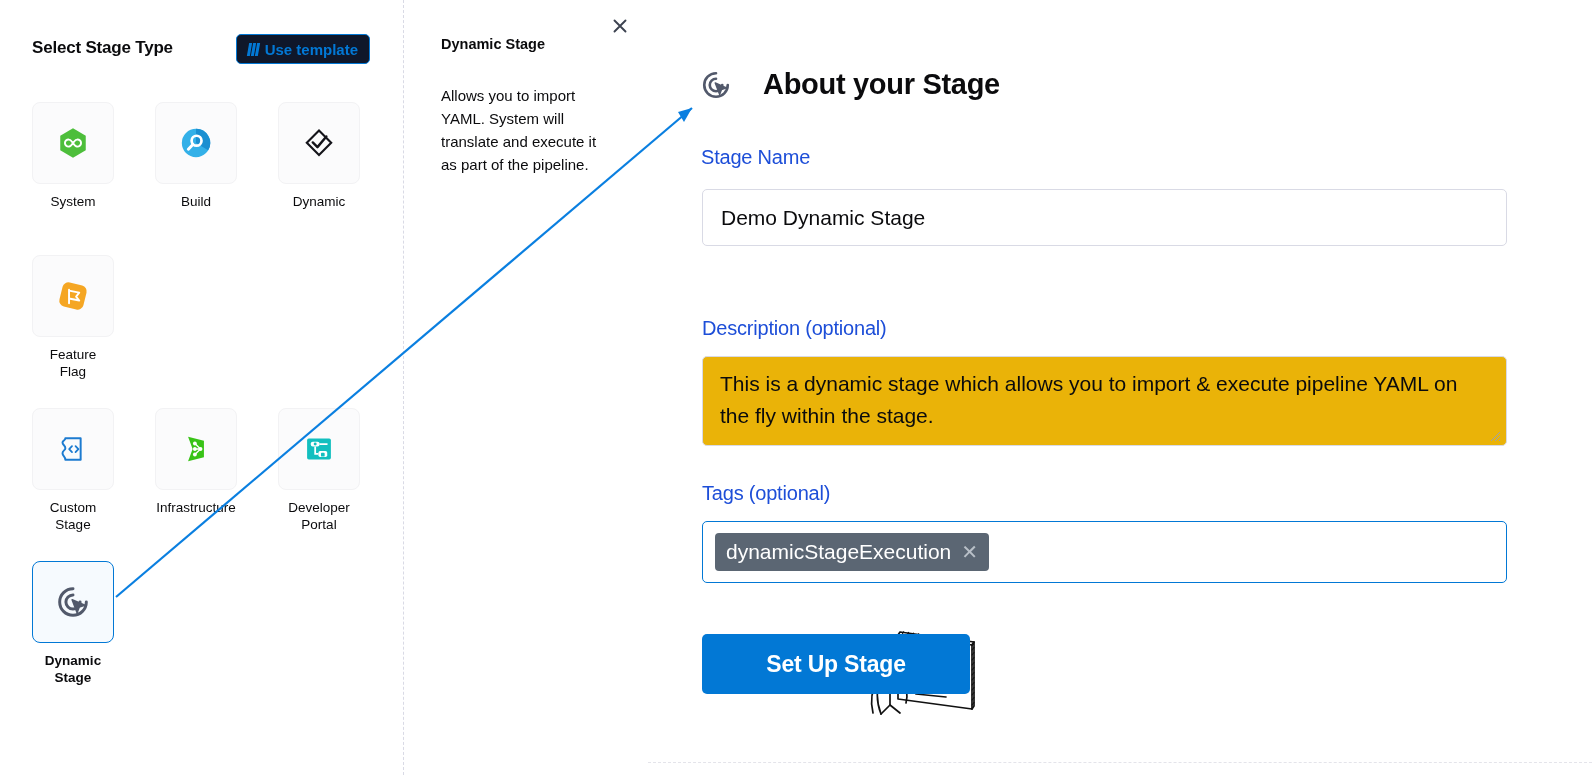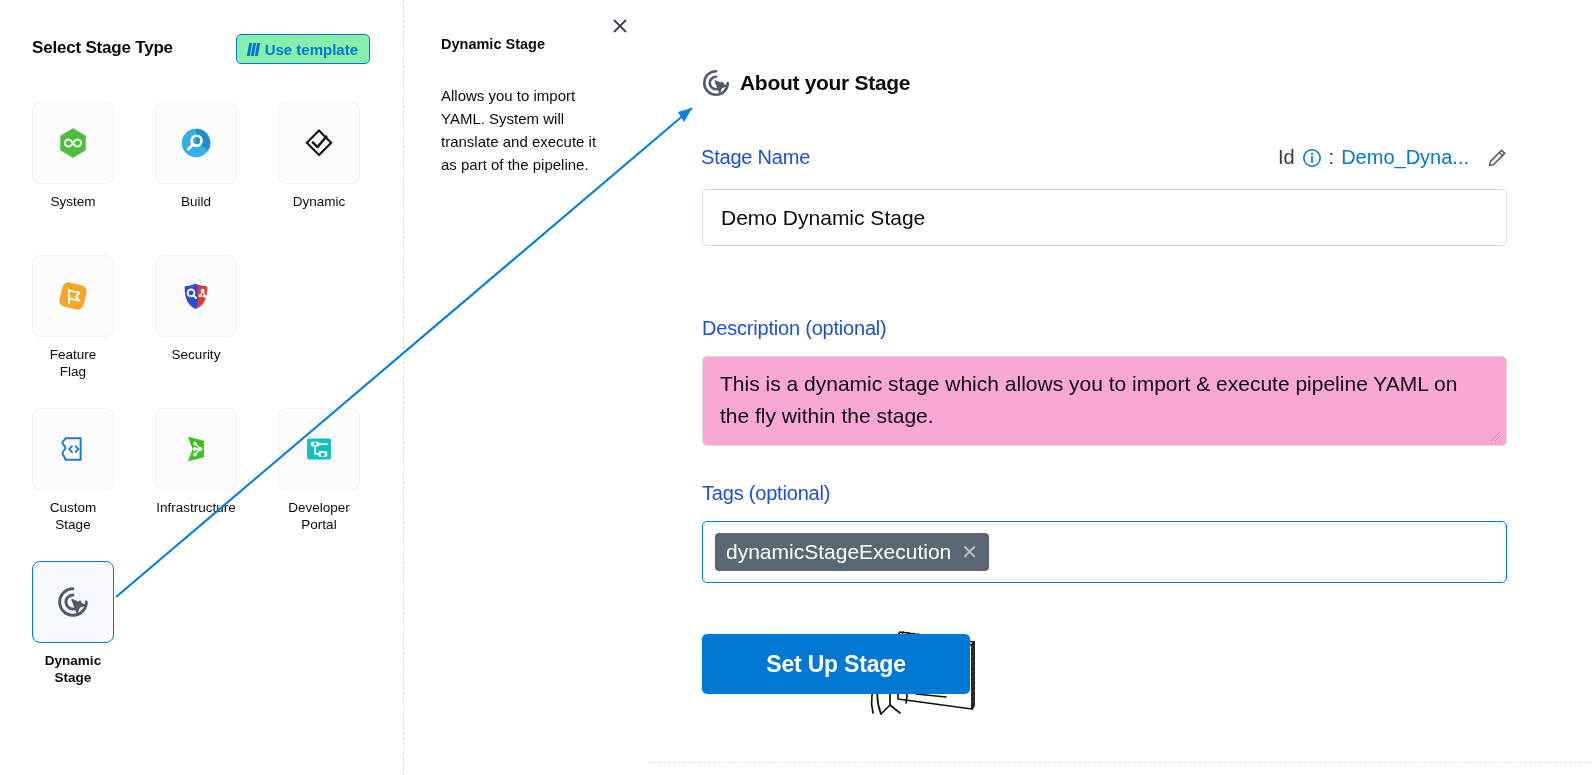--- a/index.html
+++ b/index.html
@@ -17,21 +17,21 @@
   #left-panel { position:absolute; left:0; top:0; width:403px; height:775px; }
 
   #left-header { position:absolute; left:32px; top:34px; width:338px; height:32px; }
   #panel-title {
     position:absolute; left:0; top:4px;
     font-size:17px; font-weight:bold; letter-spacing:-0.2px; color:#0b0b0d;
   }
   #use-template-btn {
     position:absolute; right:0; top:0;
     height:30px; padding:0 11px;
-    border:1px solid #0278d5; border-radius:5px; background:#86efac;
+    border:1px solid #0278d5; border-radius:5px; background:#0f172a;
     display:flex; align-items:center; gap:6px;
     color:#0278d5; font-size:15px; font-weight:bold; cursor:pointer;
     white-space:nowrap;
   }
   #use-template-btn .tpl-ico { display:flex; align-items:flex-end; gap:1.5px; height:13px; }
   #use-template-btn .tpl-ico i { display:block; width:2.5px; height:13px; background:#0278d5; }
   #use-template-btn .tpl-ico i:nth-child(1){ transform:skewX(-10deg); }
   #use-template-btn .tpl-ico i:nth-child(2){ transform:skewX(-10deg); }
   #use-template-btn .tpl-ico i:nth-child(3){ transform:skewX(-10deg); }
 
@@ -70,21 +70,21 @@
     font-size:15px; line-height:23px; color:#0b0b0d;
   }
   #illustration { position:absolute; left:450px; top:617px; width:130px; height:100px; }
 
   
   #right-panel { position:absolute; left:639px; top:0; width:953px; height:775px; }
   #about-header {
     position:absolute; left:62px; top:68px;
     display:flex; align-items:center; gap:9px;
   }
-  #about-title { font-size:21px; font-weight:bold; letter-spacing:-0.3px; color:#0b0b0d; }
+  #about-title { font-size:29px; font-weight:bold; letter-spacing:-0.3px; color:#0b0b0d;margin-left:23px; }
 
   .field-label {
     font-size:20px; color:#1d4ed8; letter-spacing:-0.2px;
   }
   #stage-name-row {
     position:absolute; left:62px; top:146px; width:807px;
     display:flex; align-items:center; justify-content:space-between;
   }
   #id-group { display:flex; align-items:center; gap:7px; }
   #id-text { font-size:20px; color:#383946; }
@@ -95,21 +95,21 @@
   #stage-name-input {
     position:absolute; left:702px; top:189px; width:805px; height:57px;
     border:1px solid #d9dae5; border-radius:5px; background:#fff;
     font-family:"Liberation Sans", sans-serif; font-size:21px; color:#0b0b0d;
     padding:0 18px; outline:none;
   }
 
   #desc-label { position:absolute; left:702px; top:317px; }
   #desc-box {
     position:absolute; left:702px; top:356px; width:805px; height:90px;
-    border:1px solid #d9dae5; border-radius:5px; background:#f9a8d4;
+    border:1px solid #d9dae5; border-radius:5px; background:#eab308;
     padding:11px 17px; overflow:hidden;
     font-family:"Liberation Sans", sans-serif; font-size:21px; line-height:32px;
     color:#0b0b0d; resize:none; outline:none;
   }
   #desc-resize {
     position:absolute; left:1490px; top:431px; width:11px; height:11px;
     pointer-events:none;
   }
 
   #tags-label { position:absolute; left:702px; top:482px; }
@@ -191,35 +191,20 @@
       <div class="grid-row" style="margin-bottom: 28px;">
         <div class="stage-cell">
           <div class="stage-tile">
             <svg width="34" height="34" viewBox="0 0 24 24">
               <rect x="3.3" y="3.3" width="17.4" height="17.4" rx="4.2" fill="#f5a623" transform="rotate(14 12 12)"></rect>
               <path d="M9.2 7.6 L9.2 17.2 M9.2 8.2 L16.4 9.6 L14.2 12.4 L16.4 15.2 L9.2 13.8" fill="none" stroke="#fff" stroke-width="1.35" stroke-linejoin="round" stroke-linecap="round"></path>
             </svg>
           </div>
           <div class="stage-label">Feature<br>Flag</div>
         </div>
-        <div class="stage-cell">
-          <div class="stage-tile">
-            <svg width="34" height="34" viewBox="0 0 24 24">
-              <path d="M11.6 3.2 C9.4 4.6 6.4 5.1 4 5.1 C4 13 5.6 18 11.6 21.2 C17.6 18 19.2 13 19.2 5.1 C16.8 5.1 13.8 4.6 11.6 3.2 Z" fill="#2b4ae0"></path>
-              <path d="M13.2 3.9 C15.2 5 17.8 5.4 19.9 5.4 C19.9 12.8 18.5 17.5 13.2 20.5 L13.2 3.9 Z" fill="#e8392e"></path>
-              <circle cx="8.5" cy="9.8" r="2.4" fill="none" stroke="#fff" stroke-width="1.3"></circle>
-              <path d="M10.1 11.5 L12 13.4" stroke="#fff" stroke-width="1.4" stroke-linecap="round"></path>
-              <circle cx="16.7" cy="8.3" r="1.35" fill="#fff"></circle>
-              <circle cx="15" cy="11.8" r="1.15" fill="#fff"></circle>
-              <circle cx="18.4" cy="12.2" r="1.15" fill="#fff"></circle>
-              <path d="M16.7 8.3 L15 11.8 M16.7 8.3 L18.4 12.2 M15 11.8 L18.4 12.2" stroke="#fff" stroke-width="0.9"></path>
-            </svg>
-          </div>
-          <div class="stage-label">Security</div>
-        </div>
       </div>
       <div class="grid-row" style="margin-bottom: 28px;">
         <div class="stage-cell">
           <div class="stage-tile">
             <svg width="34" height="34" viewBox="0 0 24 24">
               <path d="M6.6 4.4 L17.4 4.4 L17.4 19.6 L6.6 19.6 C6.6 17 4.6 17 4.6 15 C4.6 13 6.6 13 6.6 11.4 C6.6 9.4 4.6 9.4 4.6 7.4 C4.6 5.9 6.6 6 6.6 4.4 Z" fill="none" stroke="#1d7bd0" stroke-width="1.4" stroke-linejoin="round"></path>
               <path d="M11.3 10 L9.3 12.1 L11.3 14.2 M13.8 10 L15.8 12.1 L13.8 14.2" fill="none" stroke="#1d7bd0" stroke-width="1.25" stroke-linecap="round" stroke-linejoin="round"></path>
             </svg>
           </div>
           <div class="stage-label">Custom<br>Stage</div>
@@ -316,36 +301,20 @@
     <svg width="30" height="30" viewBox="0 0 24 24">
       <path d="M12 2.6 A9.4 9.4 0 1 0 21.4 12" fill="none" stroke="#52596b" stroke-width="2.1" stroke-linecap="round"></path>
       <path d="M12 7 A5 5 0 1 0 17 12" fill="none" stroke="#52596b" stroke-width="2.1" stroke-linecap="round"></path>
       <path d="M11.4 10.4 L20.4 14.3 L16.4 15.6 L14.9 19.6 Z" fill="#52596b" stroke="#52596b" stroke-width="1.1" stroke-linejoin="round"></path>
     </svg>
     <span id="about-title">About your Stage</span>
   </div>
 
   <div id="stage-name-row">
     <span class="field-label">Stage Name</span>
-    <span id="id-group">
-      <span id="id-text">Id</span>
-      <svg width="20" height="20" viewBox="0 0 20 20">
-        <circle cx="10" cy="10" r="8.2" fill="none" stroke="#0278d5" stroke-width="1.5"></circle>
-        <circle cx="10" cy="6.1" r="1.05" fill="#0278d5"></circle>
-        <path d="M10 8.6 L10 14.3" stroke="#0278d5" stroke-width="1.6" stroke-linecap="round"></path>
-      </svg>
-      <span id="id-colon">:</span>
-      <span id="id-value">Demo_Dyna...</span>
-      <span id="edit-pencil">
-        <svg width="22" height="22" viewBox="0 0 22 22">
-          <path d="M15.6 3.3 L18.7 6.4 L7.6 17.5 L3.6 18.4 L4.5 14.4 Z" fill="none" stroke="#52596b" stroke-width="1.5" stroke-linejoin="round"></path>
-          <path d="M13.4 5.5 L16.5 8.6" fill="none" stroke="#52596b" stroke-width="1.3"></path>
-        </svg>
-      </span>
-    </span>
   </div>
 </div>
 
 <input id="stage-name-input" value="Demo Dynamic Stage" style="">
 
 <div id="desc-label" class="field-label">Description (optional)</div>
 <div id="desc-box">This is a dynamic stage which allows you to import &amp; execute pipeline YAML on the fly within the stage.</div>
 <svg id="desc-resize" viewBox="0 0 11 11">
   <path d="M10 1 L1 10 M10 5 L5 10 M10 9 L9 10" stroke="#9aa0ab" stroke-width="1" fill="none"></path>
 </svg>

